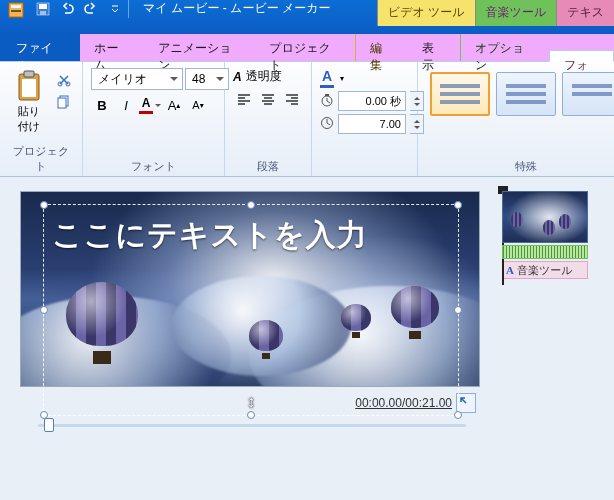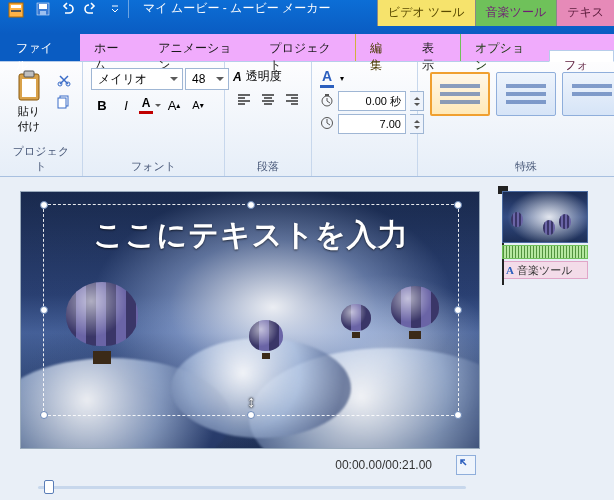--- a/index.html
+++ b/index.html
@@ -62,21 +62,21 @@
 .spin .arrs .up::before{ border-bottom-color:#555;}
 .spin .arrs .dn::before{ border-top-color:#555;}
 
 .spec-col { display:flex; gap:6px; padding:6px 4px 0; }
 .spec-btn { width:60px; height:44px; border:1px solid #8faedb; background: linear-gradient(#eef4fc,#d6e4f7); border-radius:2px; display:flex; align-items:center; justify-content:center; position:relative;}
 .spec-btn.selected { border:2px solid #f0a030; background:linear-gradient(#fff7e8,#ffe9b8);}
 .spec-btn .bars { width:40px; height:20px; background:linear-gradient(180deg, rgba(60,100,170,.6) 0 20%, transparent 20% 40%, rgba(60,100,170,.6) 40% 60%, transparent 60% 80%, rgba(60,100,170,.6) 80% 100%);}
 
 .workspace { display:flex; height: calc(500px - 26px - 28px - 115px); background:#e9eff7; }
 .preview-pane { width: 498px; padding: 14px 14px 0 20px; display:flex; flex-direction:column; }
-.canvas-wrap { width:460px; height:258px; background:#0c1628; position:relative; border:1px solid #9ab; box-shadow: 0 0 0 1px #fff inset; text-align: center;}
+.canvas-wrap { width:460px; height:196px; background:#0c1628; position:relative; border:1px solid #9ab; box-shadow: 0 0 0 1px #fff inset;}
 .sky { position:absolute; inset:0; background:
   radial-gradient(ellipse 260px 170px at 55% 45%, rgba(255,255,255,.9), rgba(200,220,255,.35) 40%, rgba(20,40,80,.1) 70%),
   radial-gradient(ellipse 160px 120px at 80% 65%, rgba(255,255,255,.5), transparent 70%),
   radial-gradient(ellipse 200px 140px at 30% 80%, rgba(60,80,130,.9), transparent 70%),
   linear-gradient(180deg,#1a2a4d 0%, #2c4275 40%, #4a66a0 55%, #1c2d50 100%);
   overflow:hidden;}
 .cloud { position:absolute; border-radius:50%; background: radial-gradient(circle at 40% 35%, rgba(255,255,255,.9), rgba(180,200,230,.6) 45%, rgba(40,60,110,.6) 80%); filter: blur(1px); }
 .c1 { width:240px; height:120px; left:-30px; bottom:-30px; }
 .c2 { width:280px; height:140px; right:-50px; bottom:-40px; }
 .c3 { width:180px; height:100px; left:150px; bottom:10px; }
@@ -91,21 +91,21 @@
 .b4 { width:48px; height:60px; left:370px; top:94px; }
 
 .text-box { position:absolute; left:22px; top:12px; width:416px; height:212px; border:1px dashed rgba(255,255,255,.9); }
 .text-box .t { color:#fff; font-size:30px; font-weight:bold; padding:10px 8px 0; letter-spacing:1px; white-space:nowrap; text-shadow:0 1px 2px rgba(0,0,0,.6);}
 .handle { position:absolute; width:8px; height:8px; background:#fff; border:1px solid #6a87b7; border-radius:50%; }
 .h-tl{left:-4px;top:-4px}.h-tr{right:-4px;top:-4px}.h-bl{left:-4px;bottom:-4px}.h-br{right:-4px;bottom:-4px}
 .h-t{left:50%;top:-4px;margin-left:-4px}.h-b{left:50%;bottom:-4px;margin-left:-4px}
 .h-l{left:-4px;top:50%;margin-top:-4px}.h-r{right:-4px;top:50%;margin-top:-4px}
 .resize-arrow { position:absolute; left:50%; bottom:4px; transform:translateX(-50%); font-size:16px; color:#fff; text-shadow:0 0 3px #000, 0 0 2px #000; pointer-events:none;}
 
-.time-row { display:flex; justify-content:flex-end; align-items:center; gap:24px; padding:6px 8px 4px; font-size:12px; color:#333; }
+.time-row { display:flex; justify-content:flex-end; align-items:center; gap:4px; padding:6px 8px 4px; font-size:12px; color:#333;text-decoration:underline; }
 .time-row .full-btn { width:20px; height:20px; border:1px solid #8faedb; display:flex; align-items:center; justify-content:center; background:#eef4fc; color:#2c5fbe;}
 .slider-row { padding: 4px 8px 0; }
 .slider-track { position:relative; height:8px; }
 .slider-track .rail { position:absolute; left:10px; right:10px; top:3px; height:3px; background:#c7d7ec; border-radius:2px;}
 .slider-track .thumb { position:absolute; left:16px; top:-3px; width:10px; height:14px; background:#fff; border:1px solid #5a7db7; border-radius:2px;}
 
 .timeline-pane { flex:1; padding:14px 0 0 4px; }
 .thumb-clip { width:86px; height:52px; background:#1a2a4d; border:1px solid #4a6aa0; position:relative; overflow:hidden;}
 .thumb-clip .sky2 { position:absolute; inset:0; background:
   radial-gradient(ellipse 60px 40px at 55% 50%, rgba(255,255,255,.85), rgba(30,50,100,.3) 70%),

